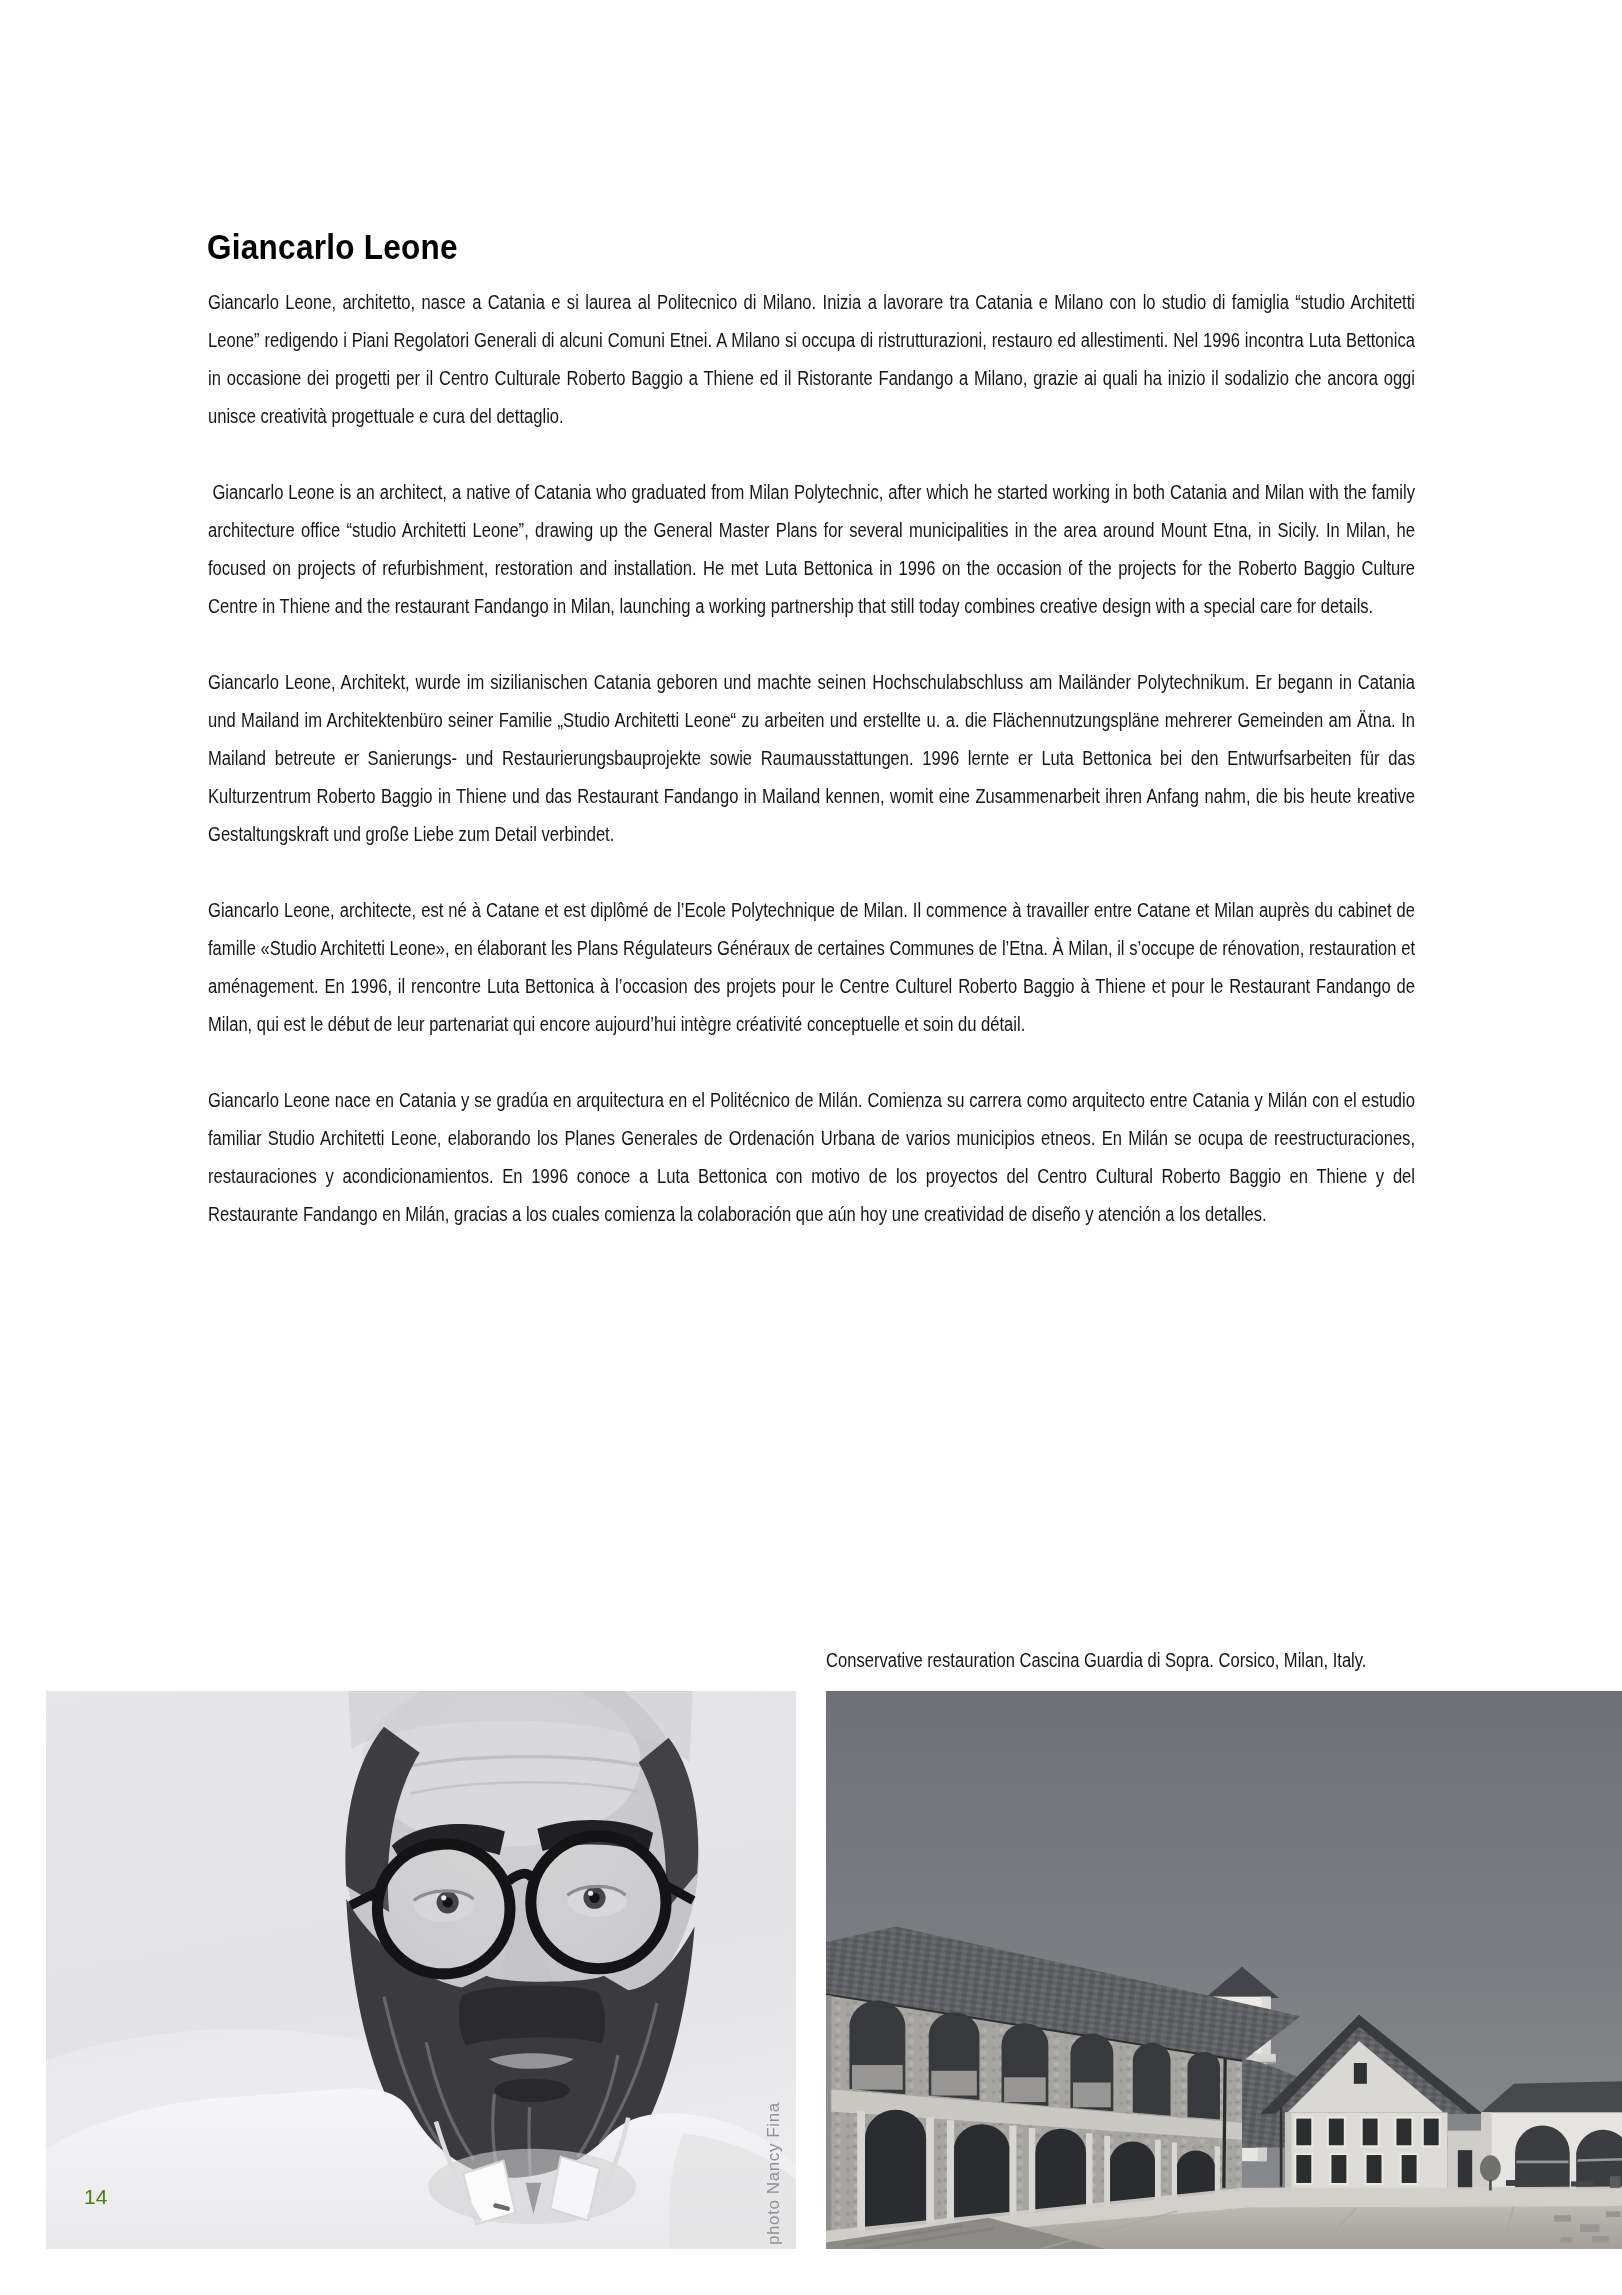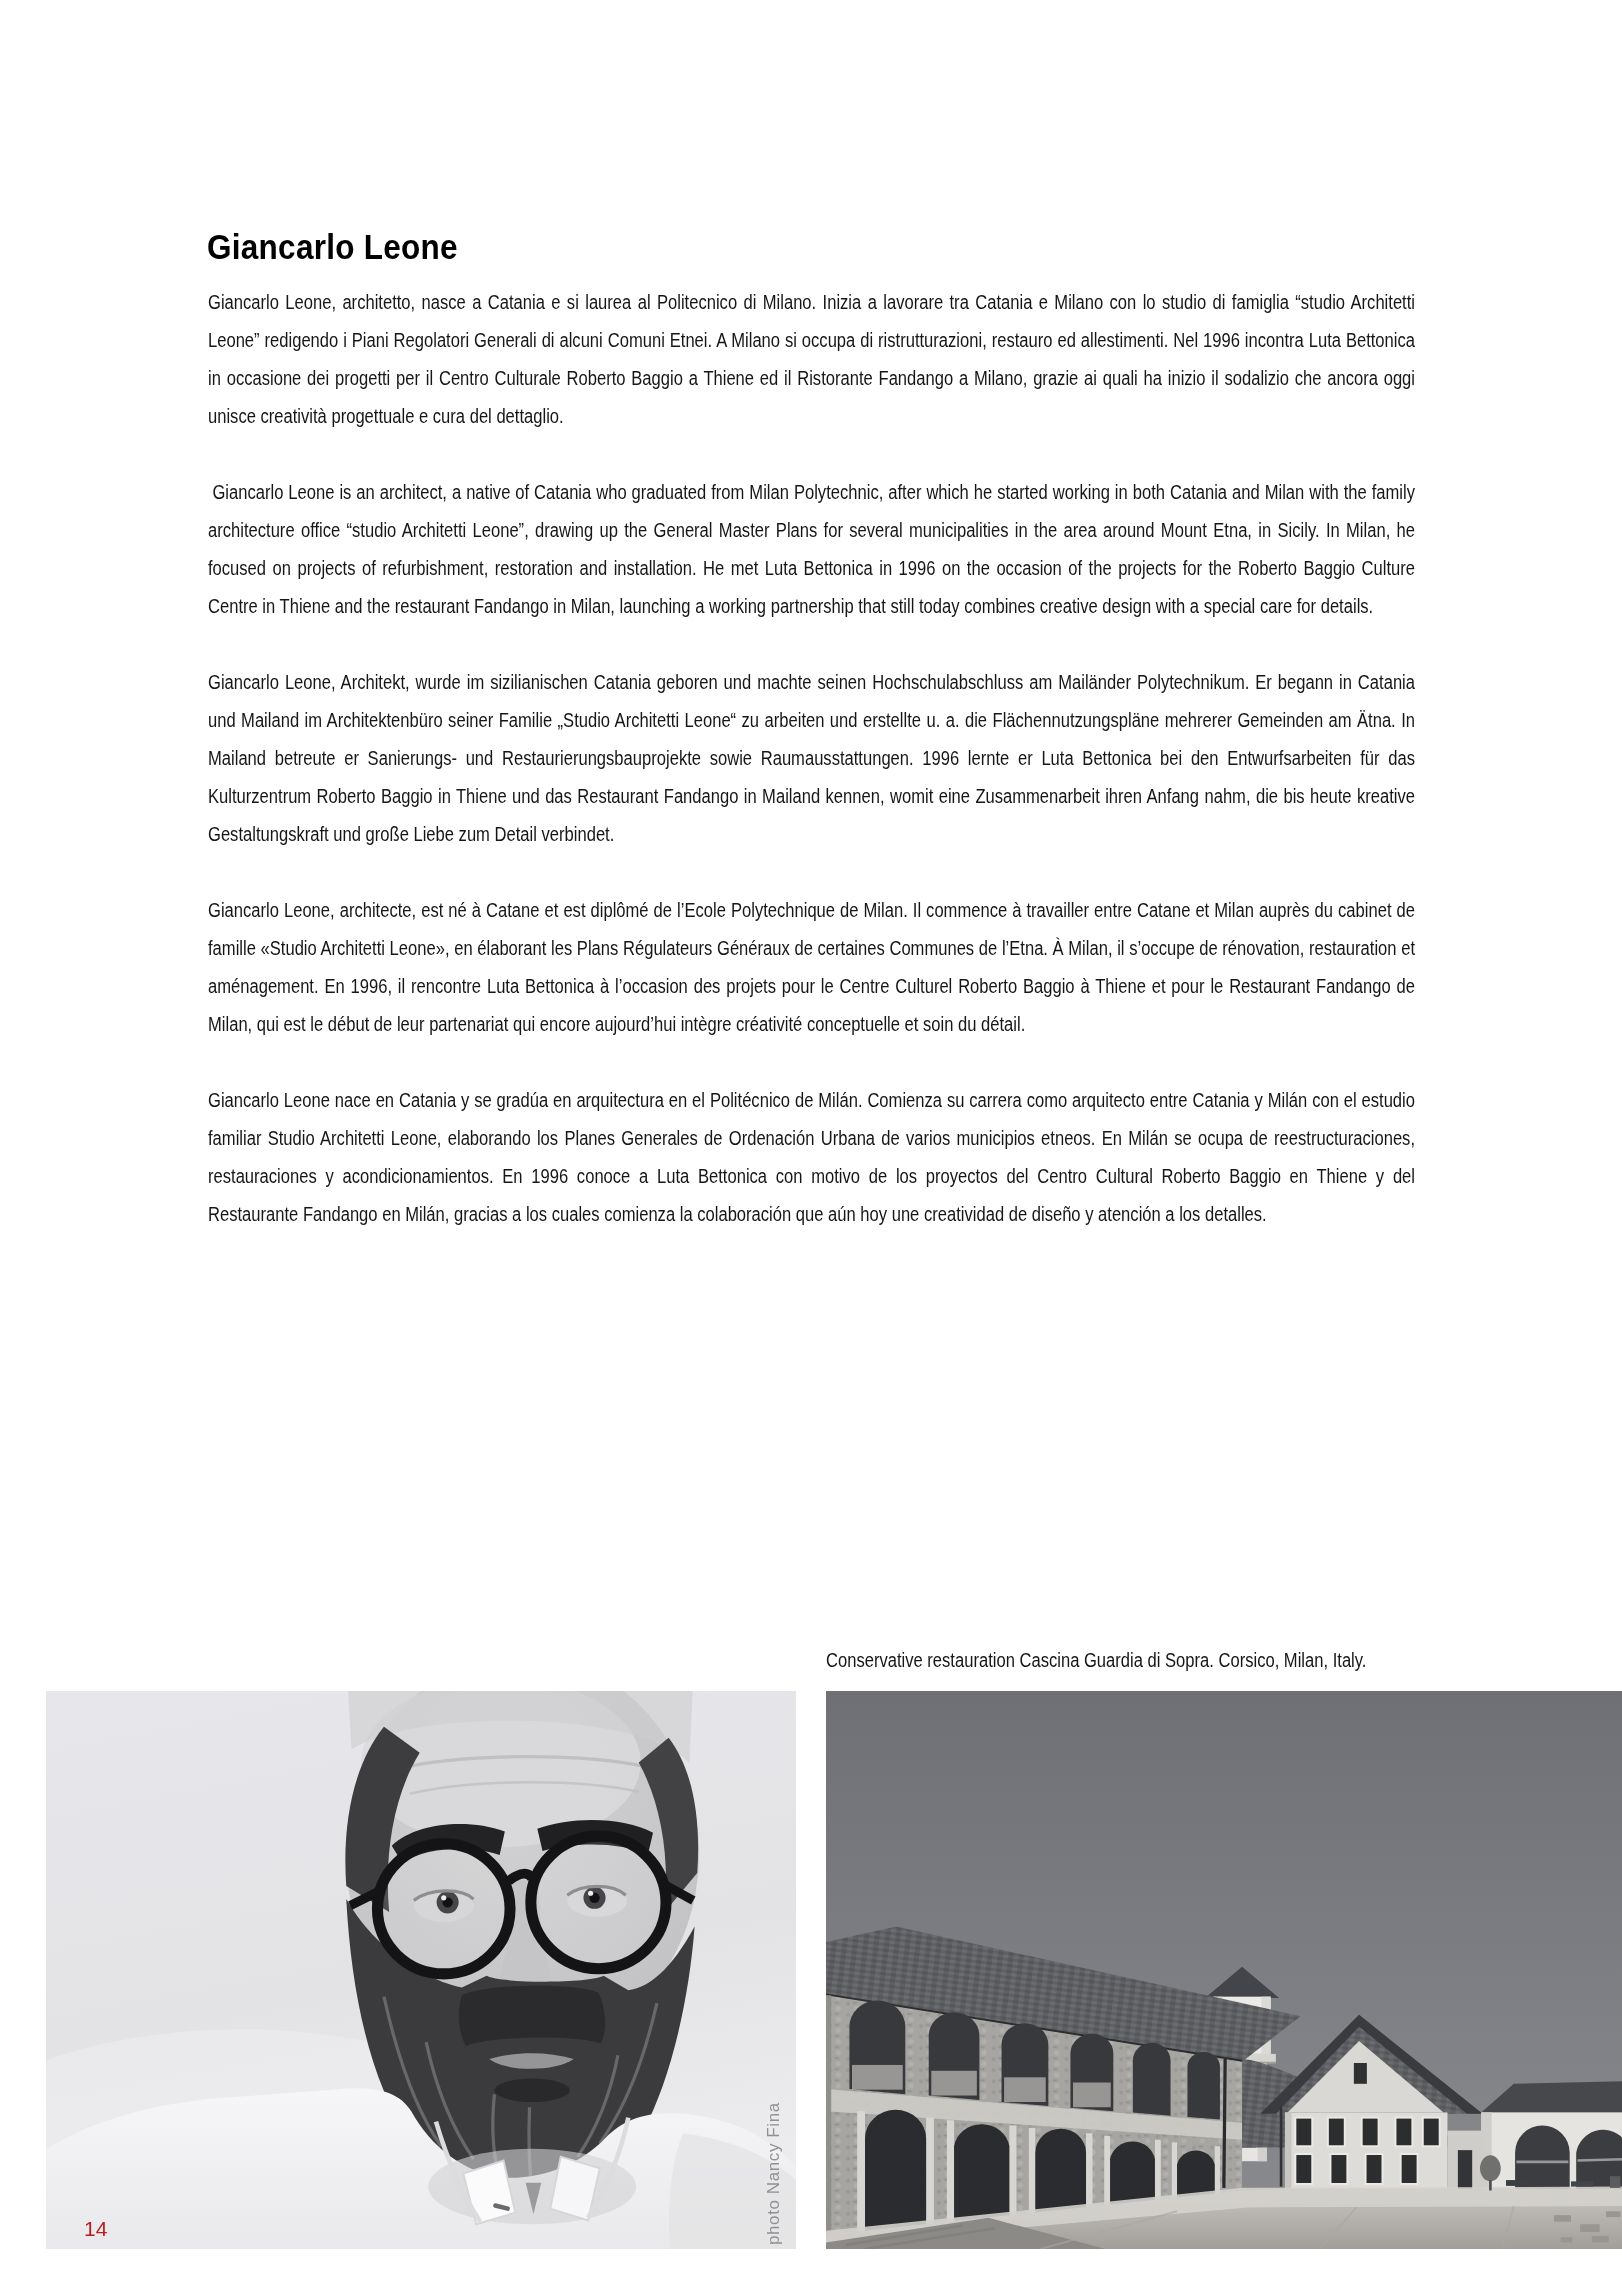--- a/index.html
+++ b/index.html
@@ -23,21 +23,21 @@
   .text-block p:nth-of-type(2){text-indent:5.2px;}
   .photo-caption{
     position:absolute;left:826px;top:1649px;font-size:19.5px;line-height:23.4px;
     transform:scaleX(0.85);transform-origin:0 0;white-space:nowrap;color:#161616;
   }
   .photo{position:absolute;top:1691px;height:558px;overflow:hidden;}
   .photo svg{display:block;width:100%;height:100%;}
   .photo-portrait{left:46px;width:750px;}
   .photo-building{left:826px;width:797px;}
   .page-number{
-    position:absolute;left:84px;top:2185px;font-size:21px;color:#b91c1c;z-index:5;margin-top:32px;
+    position:absolute;left:84px;top:2185px;font-size:21px;color:#4d7c0f;z-index:5;
   }
   .photo-credit{
     position:absolute;left:764px;top:2245px;font-size:17px;color:#8f9094;
     transform:rotate(-90deg);transform-origin:0 0;white-space:nowrap;z-index:5;
     letter-spacing:0.6px;
   }
 </style>
 </head>
 <body>
 

